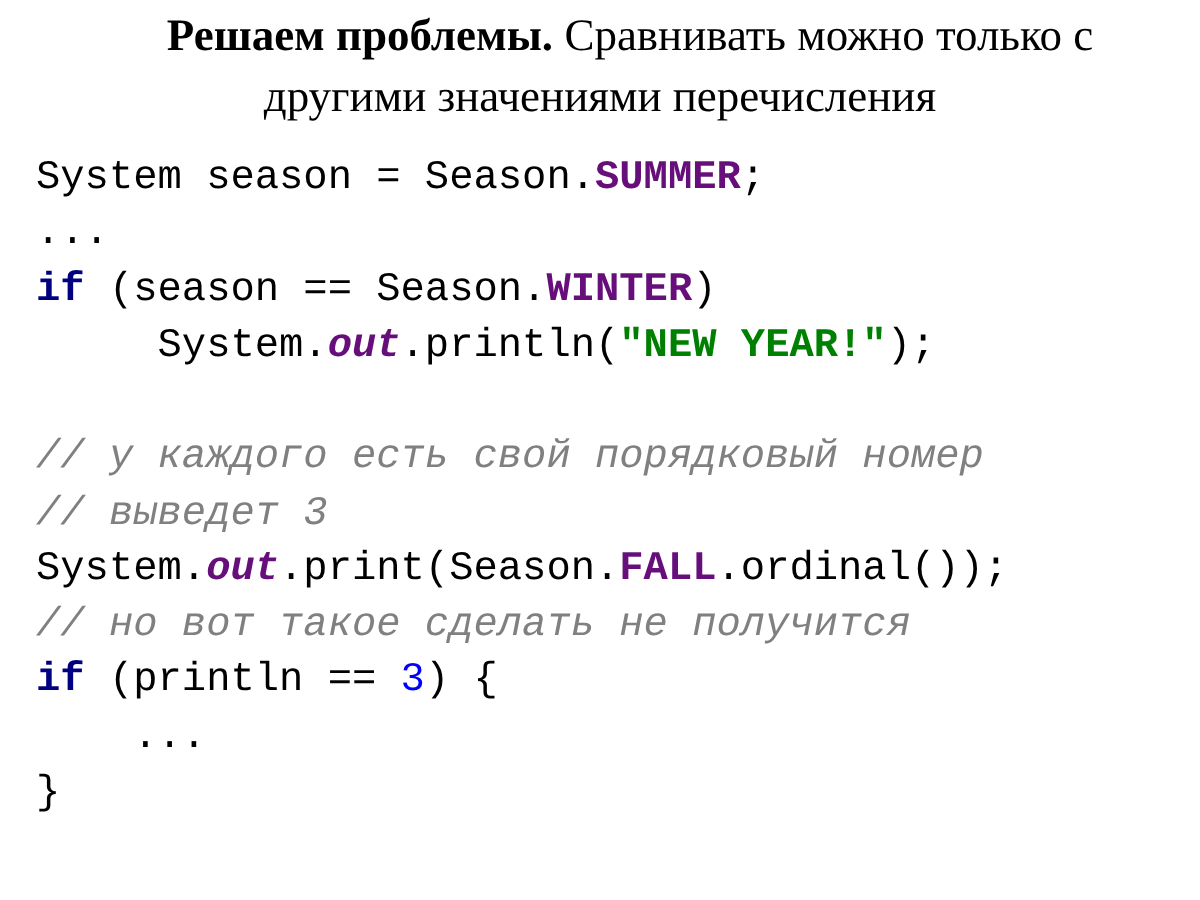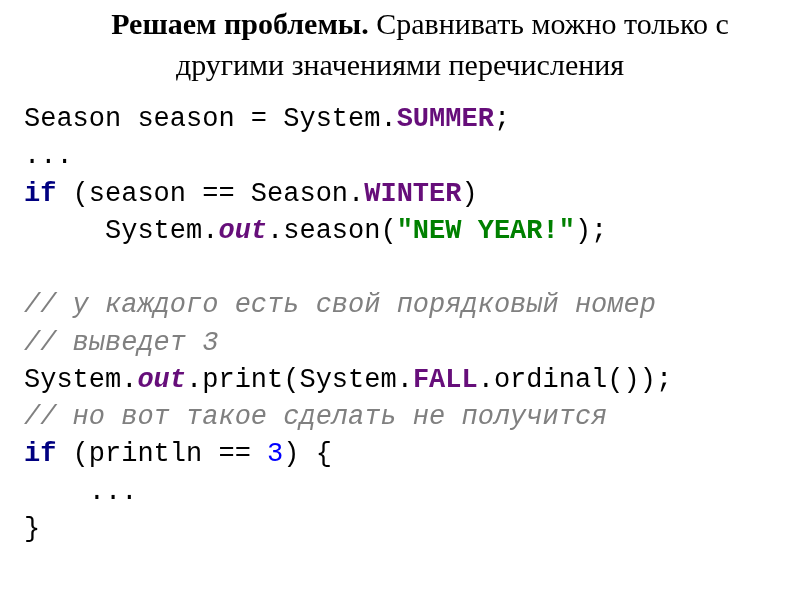--- a/index.html
+++ b/index.html
@@ -37,24 +37,24 @@
     .num { color: #0000ff; }
     .comment { color: #808080; font-style: italic; margin-top: 17px; }
   </style>
 </head>
 <body>
 
 <div class="heading">
   <span class="bold">Решаем проблемы.</span><span> Сравнивать можно только с другими значениями перечисления</span>
 </div>
 
-<div class="code-block"><span>Season season = System.</span><span class="enum-const">SUMMER</span><span>;</span>
+<div class="code-block"><span>System season = Season.</span><span class="enum-const">SUMMER</span><span>;</span>
 <span>...</span>
 <span class="kw">if</span><span> (season == Season.</span><span class="enum-const">WINTER</span><span>)</span>
-<span>     System.</span><span class="field">out</span><span>.season(</span><span class="str">"NEW YEAR!"</span><span>);</span>
+<span>     System.</span><span class="field">out</span><span>.println(</span><span class="str">"NEW YEAR!"</span><span>);</span>
 <span> </span>
 <span class="comment">// у каждого есть свой порядковый номер</span>
 <span class="comment">// выведет 3</span>
-<span>System.</span><span class="field">out</span><span>.print(System.</span><span class="enum-const">FALL</span><span>.ordinal());</span>
+<span>System.</span><span class="field">out</span><span>.print(Season.</span><span class="enum-const">FALL</span><span>.ordinal());</span>
 <span class="comment">// но вот такое сделать не получится</span>
 <span class="kw">if</span><span> (println == </span><span class="num">3</span><span>) {</span>
 <span>    ...</span>
 <span>}</span></div>
 
 </body></html>

